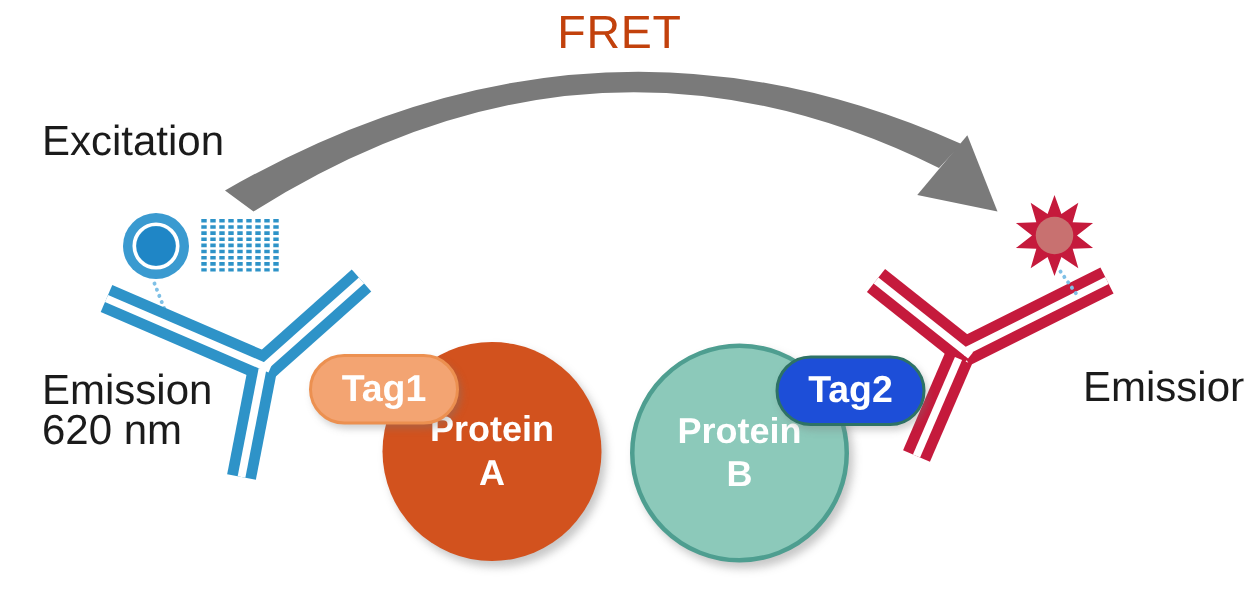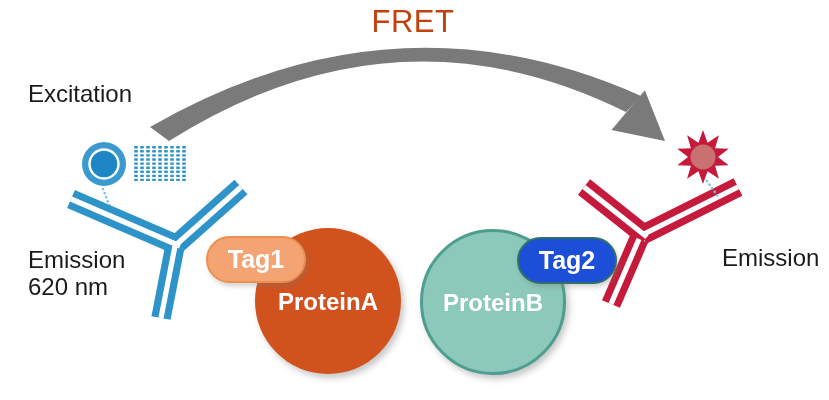--- a/index.html
+++ b/index.html
@@ -7,29 +7,29 @@
     width:829px;height:400px;position:relative;overflow:hidden;
     background:#ffffff;font-family:"Liberation Sans",sans-serif;
   }
   svg.shapes{position:absolute;left:0;top:0;z-index:0;}
   .title{
     position:absolute;left:348px;top:4px;width:130px;z-index:3;
     text-align:center;font-size:31px;font-weight:400;color:#c2410c;
     letter-spacing:0.5px;
   }
   .lbl{
-    position:absolute;z-index:3;font-size:24px;line-height:27px;
+    position:absolute;z-index:3;font-size:28px;line-height:27px;
     color:#1b1b1b;white-space:nowrap;
   }
   #excitation-label{left:28px;top:80px;}
   #emission-620{left:28px;top:246px;}
   #emission-665{left:722px;top:244px;}
   .circle{
     position:absolute;z-index:1;border-radius:50%;box-sizing:border-box;
-    display:flex;flex-direction:row;align-items:center;justify-content:center;
+    display:flex;flex-direction:column;align-items:center;justify-content:center;
     color:#ffffff;font-weight:bold;font-size:24px;line-height:29px;text-align:center;
   }
   #protein-a{left:255px;top:228px;width:146px;height:146px;background:#d2521e;
     box-shadow:3px 4px 6px rgba(130,130,130,0.45);}
   #protein-b{left:420px;top:229px;width:146px;height:146px;background:#8cc9ba;
     border:3px solid #4e9e90;box-shadow:3px 4px 6px rgba(130,130,130,0.45);}
   .tag{
     position:absolute;z-index:2;box-sizing:border-box;width:100px;height:47px;
     border-radius:24px;display:flex;align-items:center;justify-content:center;
     color:#ffffff;font-weight:bold;font-size:25px;

